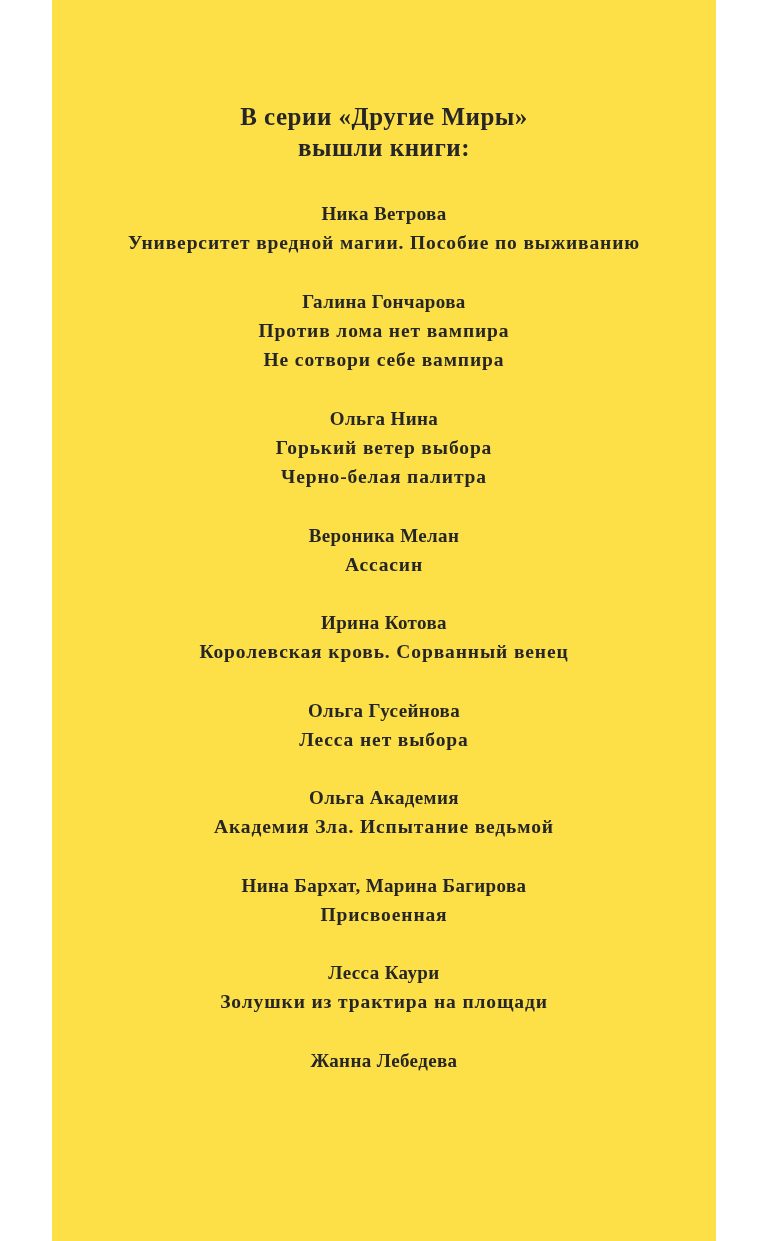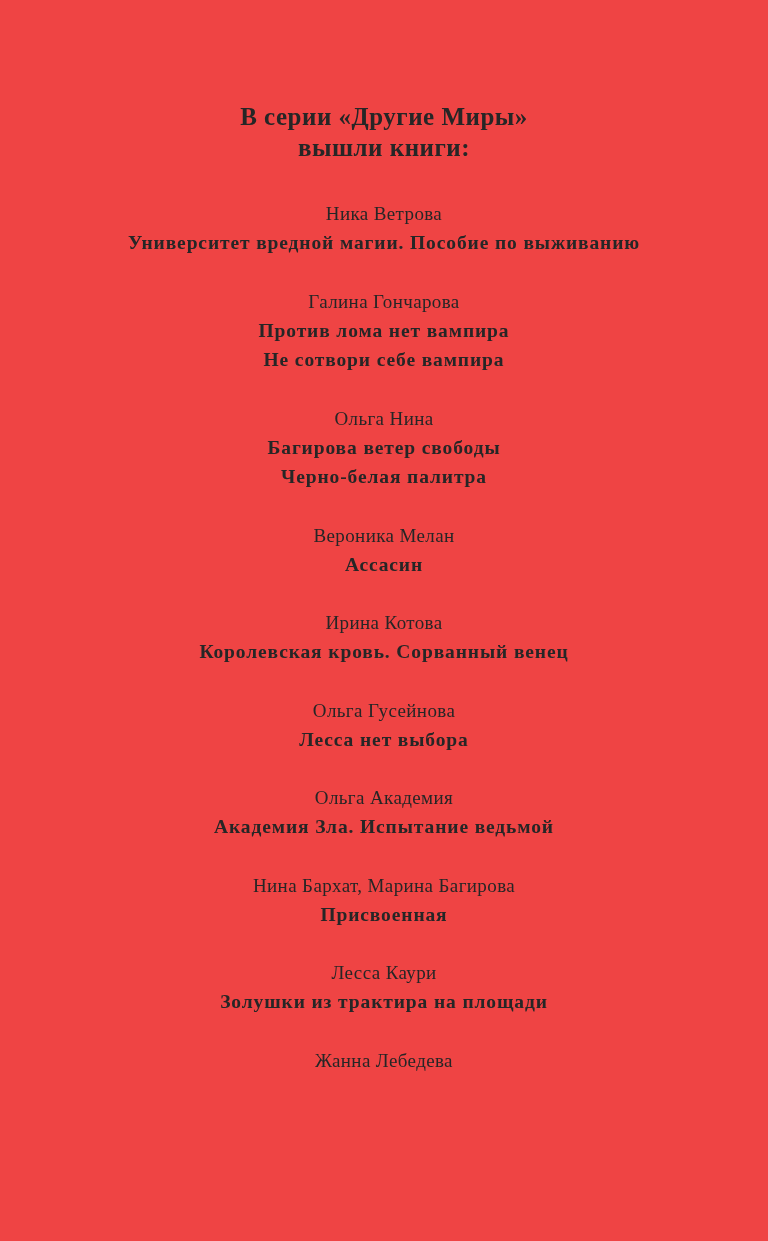--- a/index.html
+++ b/index.html
@@ -2,24 +2,24 @@
 <html><head>
 <meta charset="utf-8">
 <style>
   html, body {
     margin: 0;
     padding: 0;
     background: #ffffff;
   }
   .page {
     position: relative;
-    width: 768px;
+    width: 664px;
     height: 1241px;
     margin: 0 auto;
-    background: #ef4444;
+    background: #fde047;
     font-family: "Liberation Serif", "DejaVu Serif", serif;
     color: #262626;
     overflow: hidden;
   }
   .content {
     padding-top: 101px;
     text-align: center;
   }
   .heading {
     font-weight: bold;
@@ -31,21 +31,21 @@
   .heading-line {
     display: block;
   }
   .entries {
     margin: 0;
   }
   .entry {
     margin: 0 0 29px 0;
   }
   .author {
-    font-weight: normal;
+    font-weight: bold;
     font-size: 19px;
     line-height: 29px;
     letter-spacing: 0.02em;
   }
   .book-title {
     font-weight: bold;
     font-size: 19.5px;
     line-height: 29.5px;
     letter-spacing: 0.045em;
   }
@@ -69,21 +69,21 @@
       </div>
 
       <div class="entry">
         <div class="author">Галина Гончарова</div>
         <div class="book-title">Против лома нет вампира</div>
         <div class="book-title">Не сотвори себе вампира</div>
       </div>
 
       <div class="entry">
         <div class="author">Ольга Нина</div>
-        <div class="book-title">Багирова ветер свободы</div>
+        <div class="book-title">Горький ветер выбора</div>
         <div class="book-title">Черно-белая палитра</div>
       </div>
 
       <div class="entry">
         <div class="author">Вероника Мелан</div>
         <div class="book-title">Ассасин</div>
       </div>
 
       <div class="entry">
         <div class="author">Ирина Котова</div>

